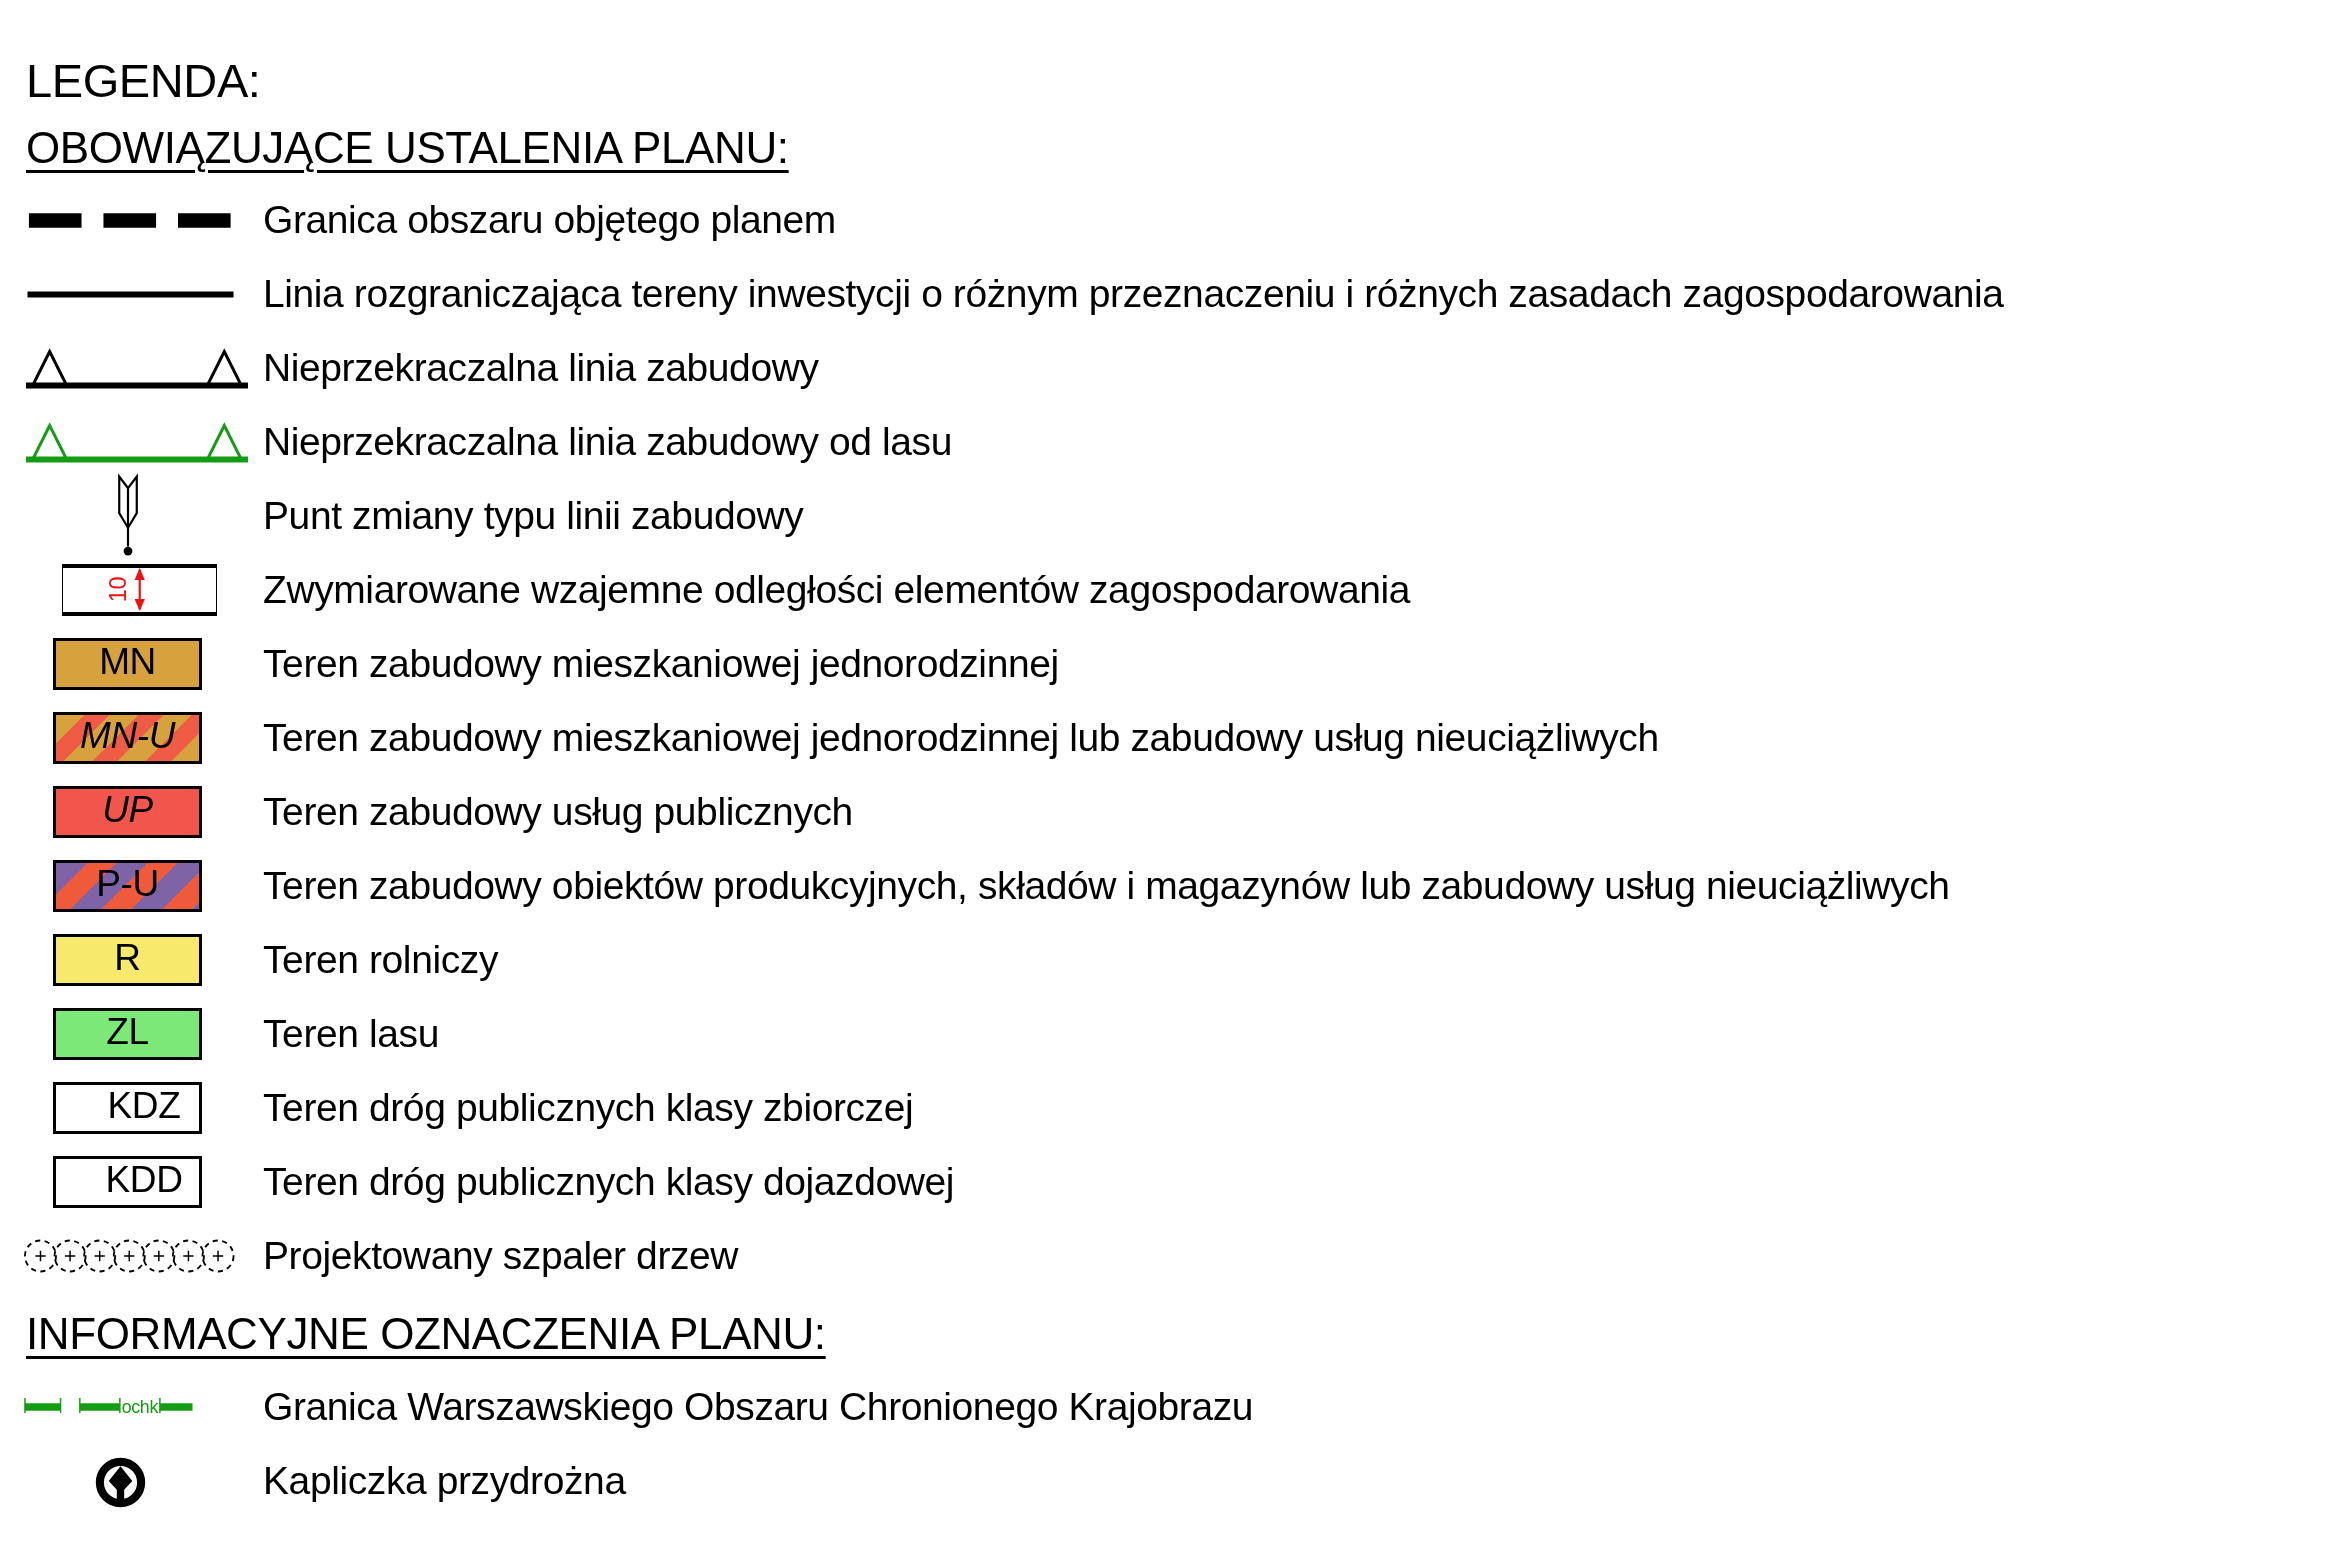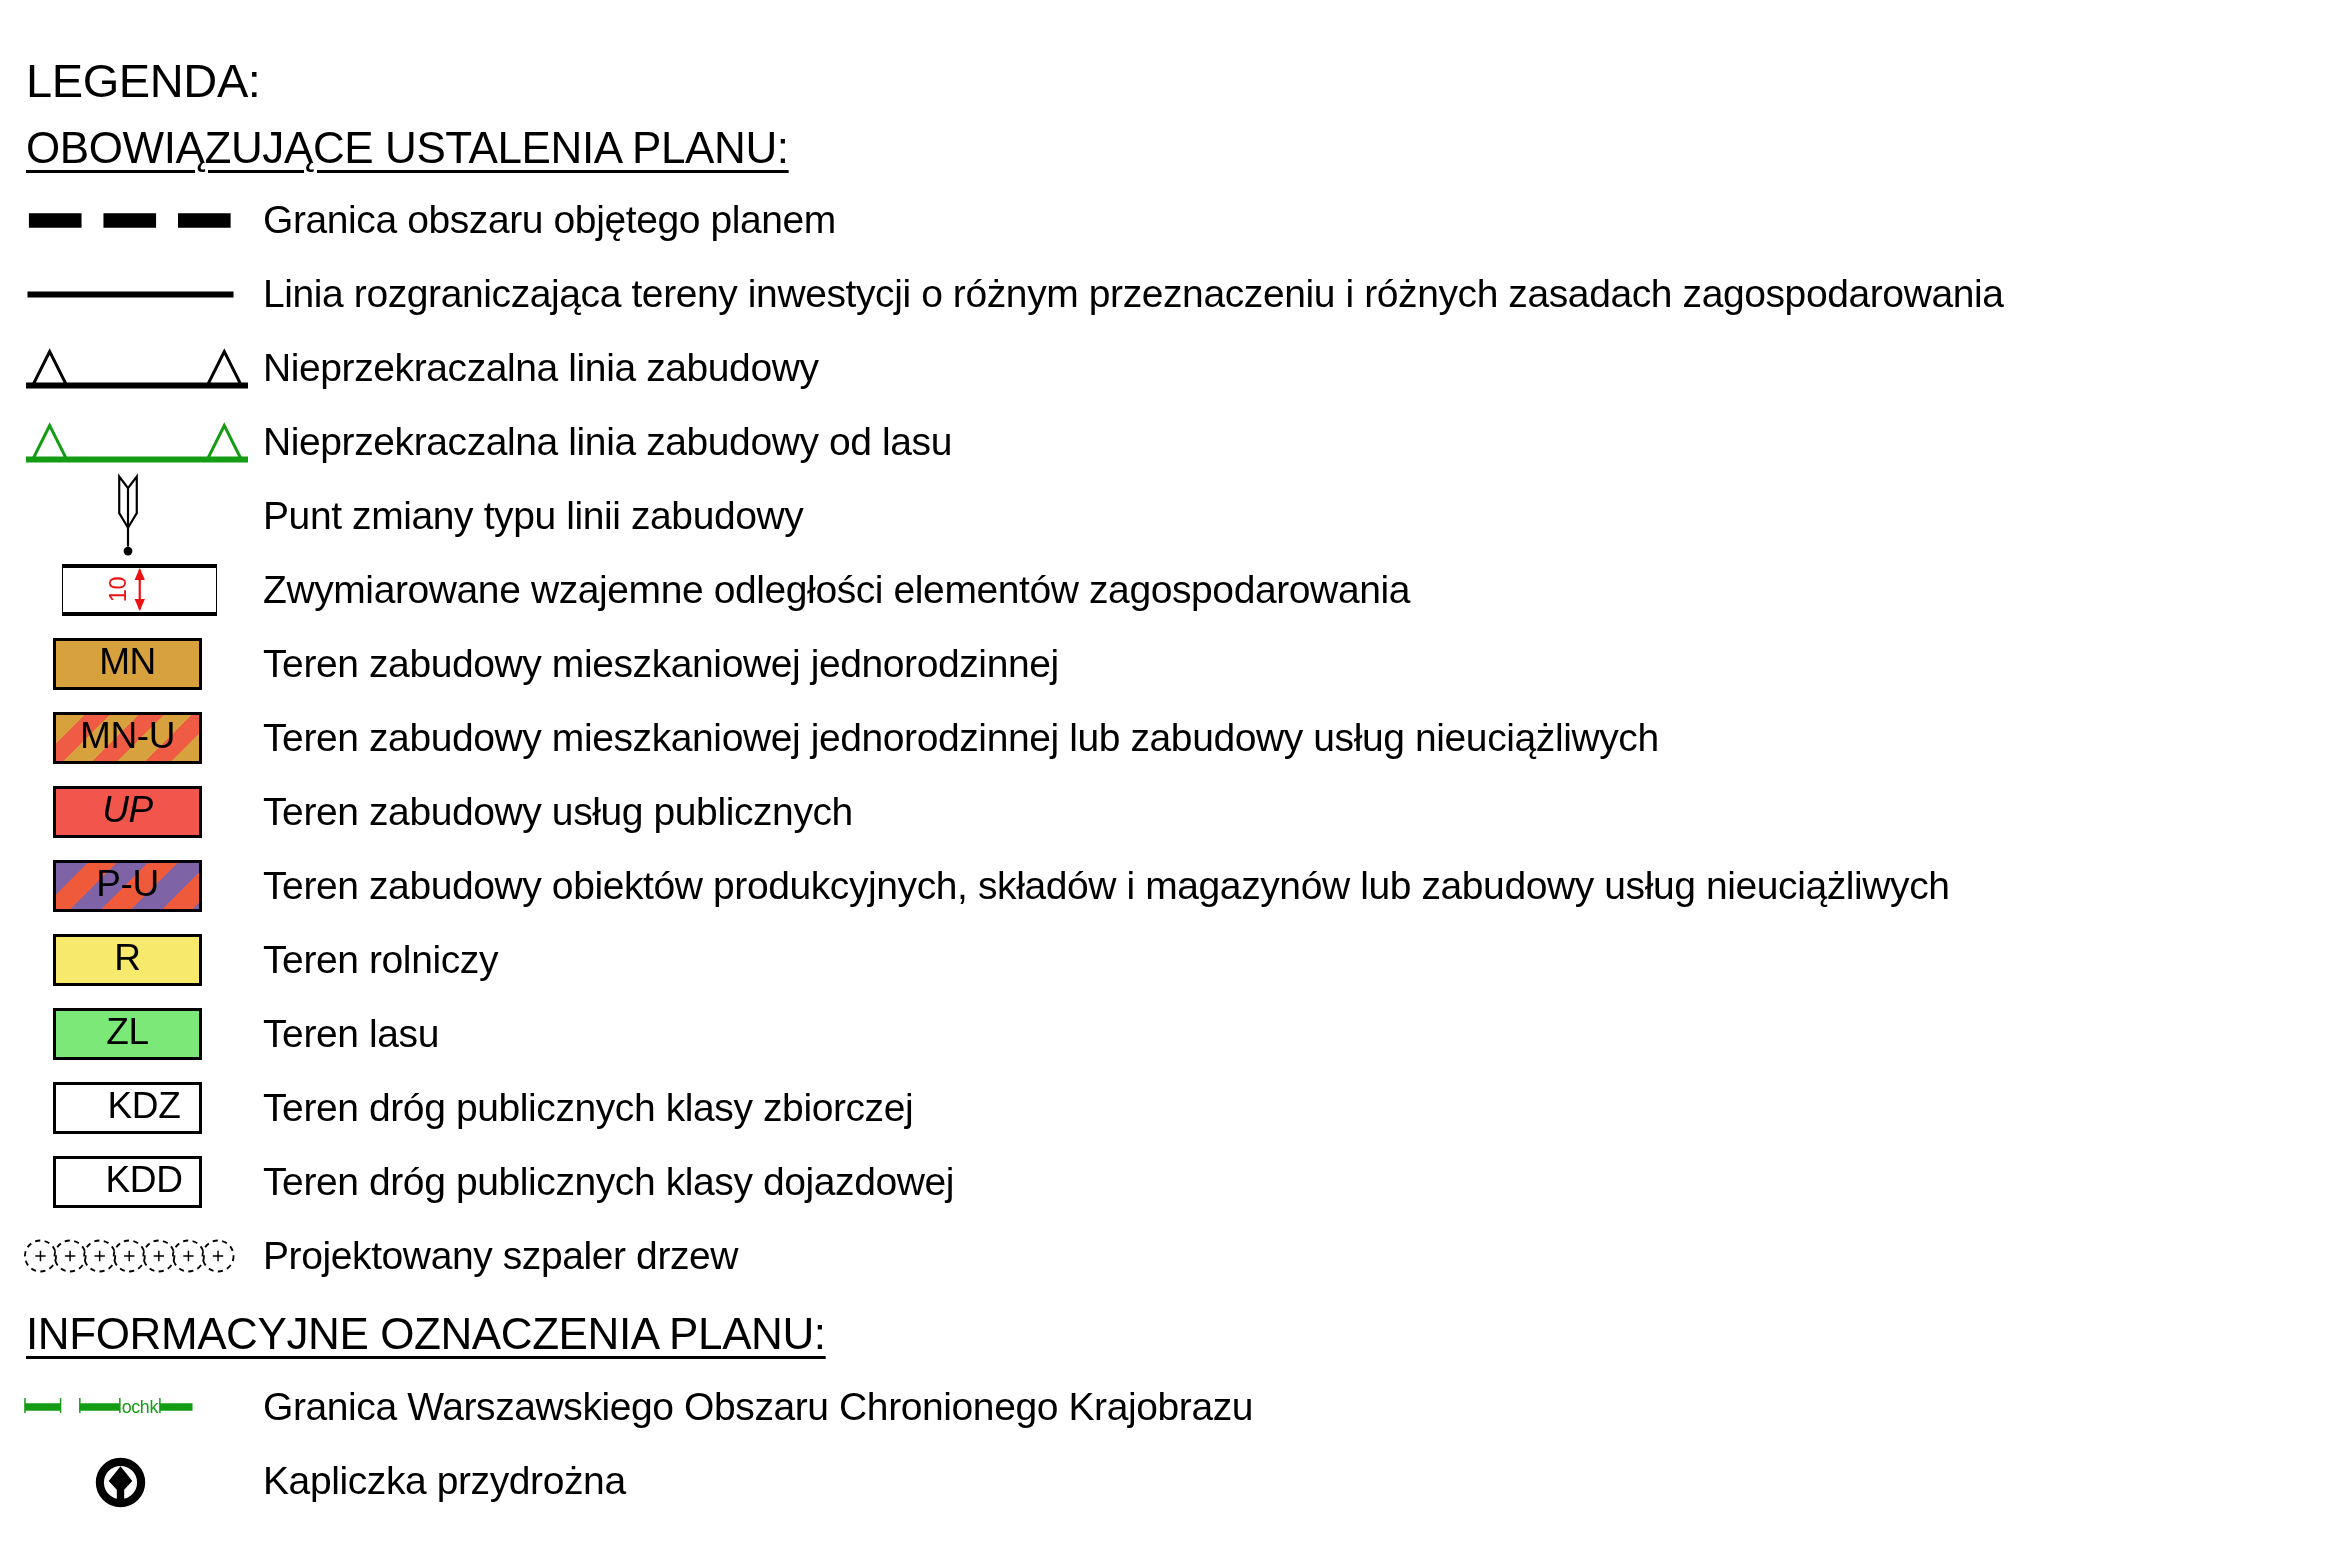--- a/index.html
+++ b/index.html
@@ -18,21 +18,21 @@
   .row{display:flex;align-items:center;height:74px;}
   .sym-cell{width:237px;flex:0 0 237px;display:flex;align-items:center;}
   .label{font-size:39px;line-height:44px;}
   
   .sw{
     box-sizing:border-box;width:149px;height:52px;border:3px solid #000;
     display:flex;align-items:flex-start;justify-content:center;
     font-size:37px;margin-left:27px;
   }
   .sw-mn  {background:#d7a23d;}
-  .sw-mnu {background:repeating-linear-gradient(135deg,#d7a23d 0 20px,#ef5b44 20px 38px);}
+  .sw-mnu {background:repeating-linear-gradient(135deg,#d7a23d 0 20px,#ef5b44 20px 38px);font-style:italic;}
   .sw-up  {background:#f2554b;font-style:italic;}
   .sw-pu  {background:repeating-linear-gradient(135deg,#7e64a6 0 22px,#ee5a3a 22px 43px);}
   .sw-r   {background:#f7e96b;}
   .sw-zl  {background:#7ce878;}
   .sw-road{background:#ffffff;padding-left:33px;}
   
   .dim-box{
     box-sizing:border-box;width:155px;height:52px;background:#fff;
     border-top:4.4px solid #000;border-bottom:4.4px solid #000;
     border-left:1.5px solid #000;border-right:1.5px solid #000;

